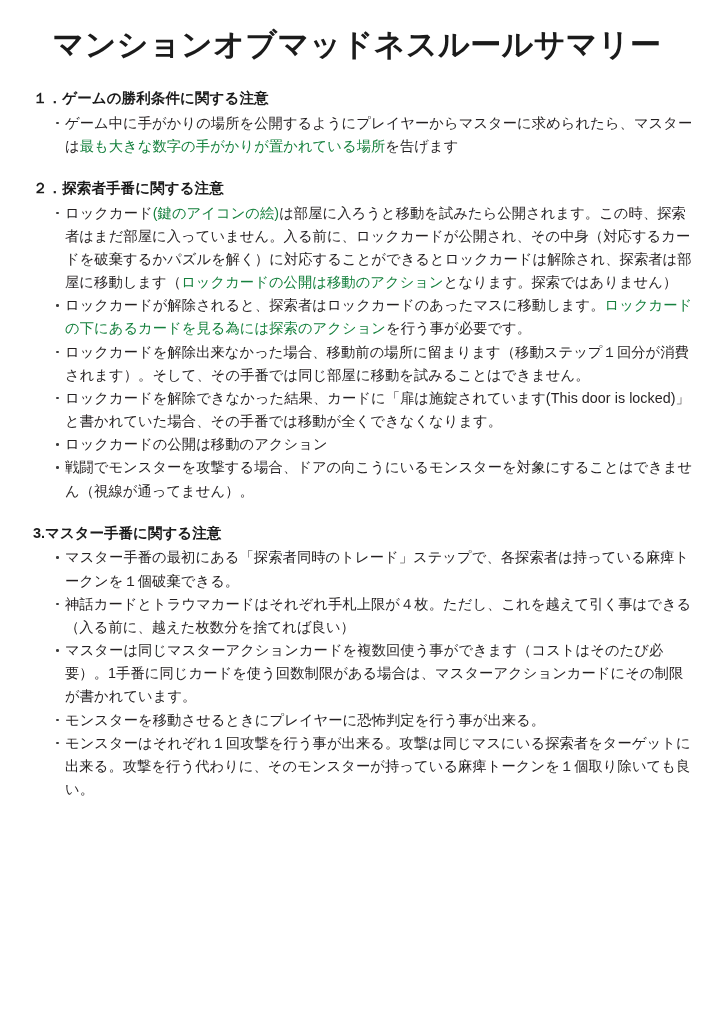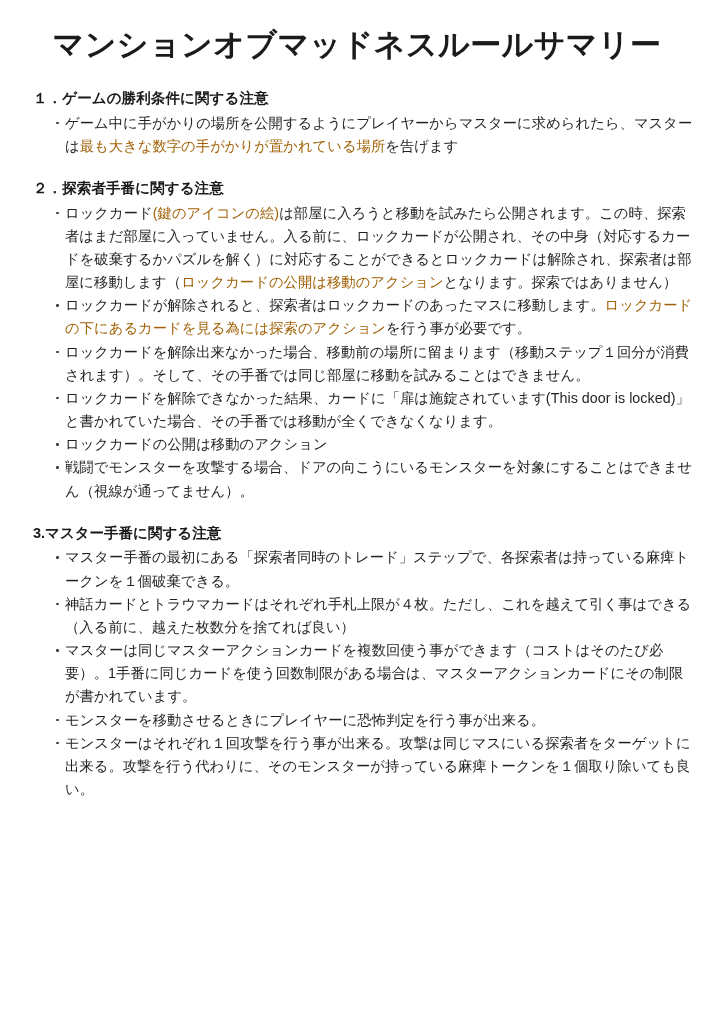--- a/index.html
+++ b/index.html
@@ -88,21 +88,21 @@
     position: absolute;
     left: 23px;
     top: 10px;
     width: 2.6px;
     height: 2.6px;
     background: #3d3d3d;
     border-radius: 50%;
   }
 
   .hl {
-    color: #a16207;
+    color: #15803d;
   }
 
   
   .section-title.compact {
     letter-spacing: 0;
   }
 </style>
 </head>
 <body>
 

